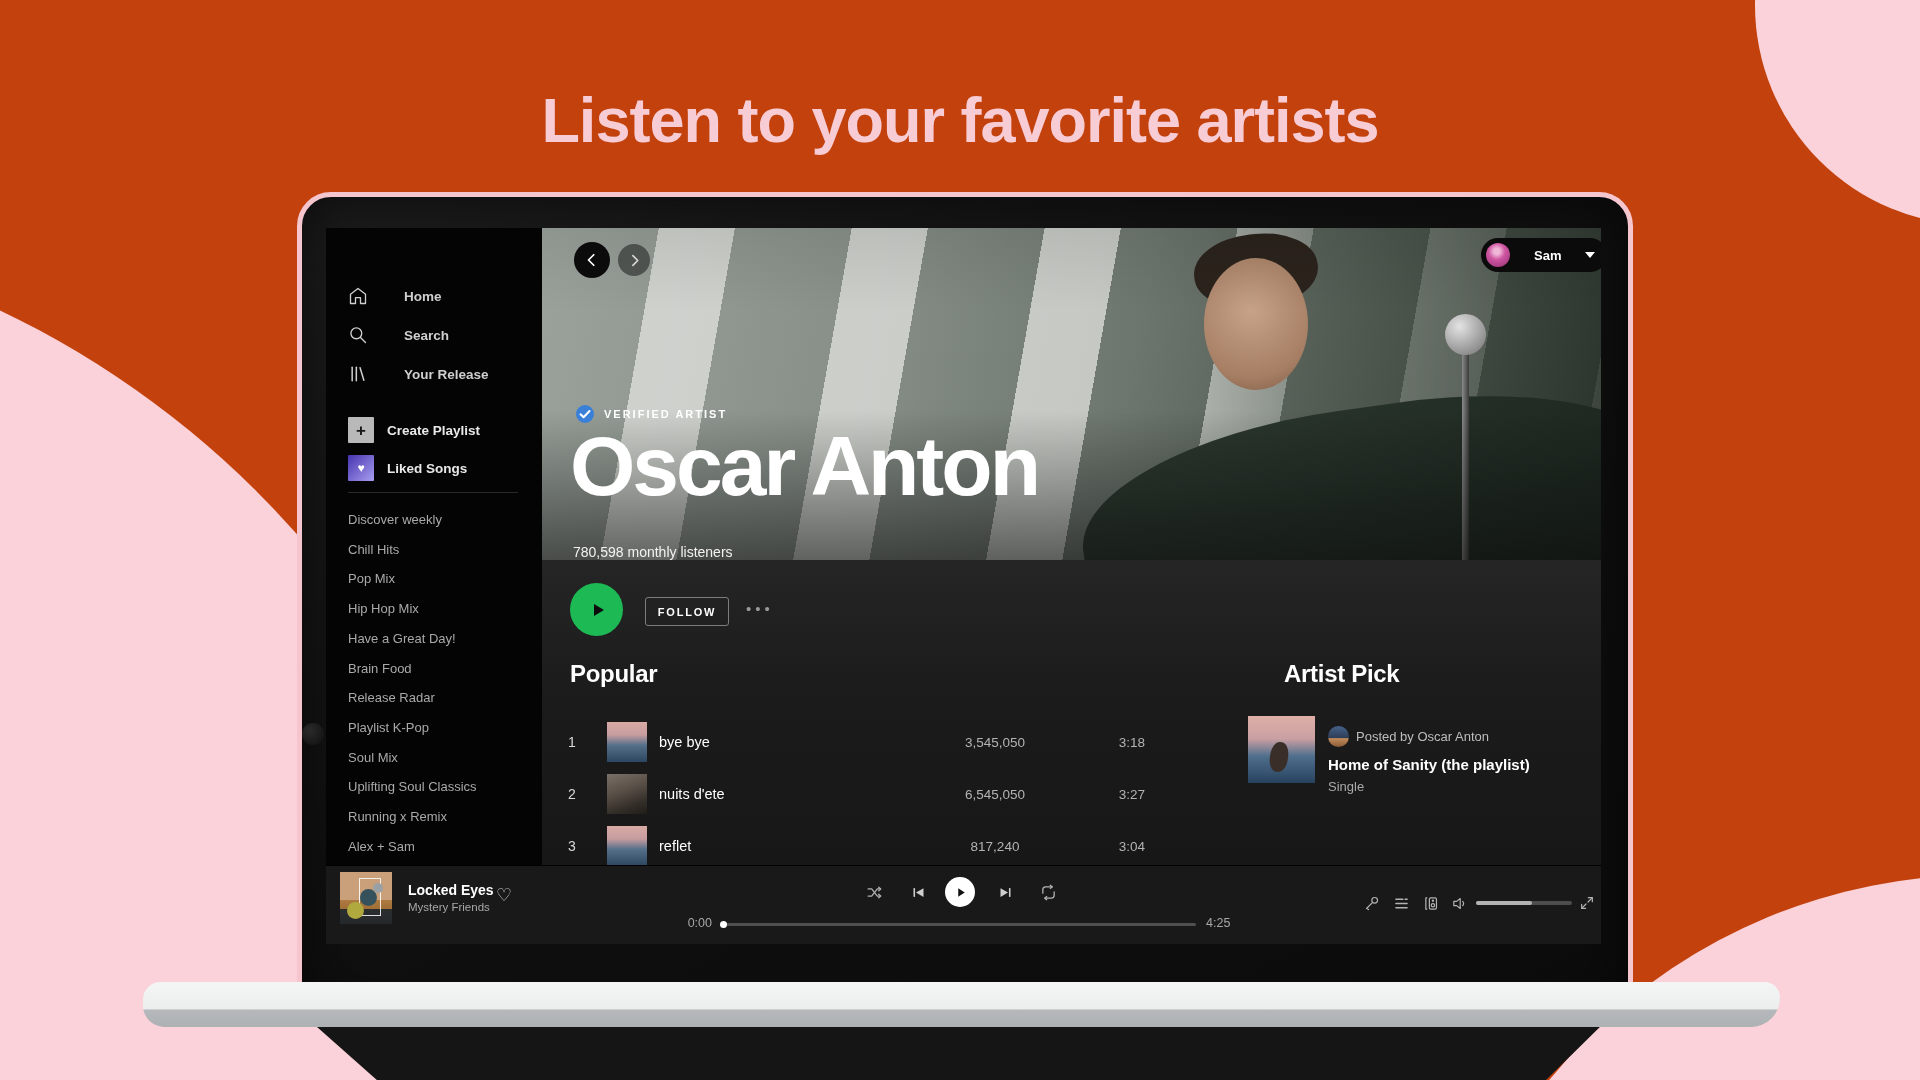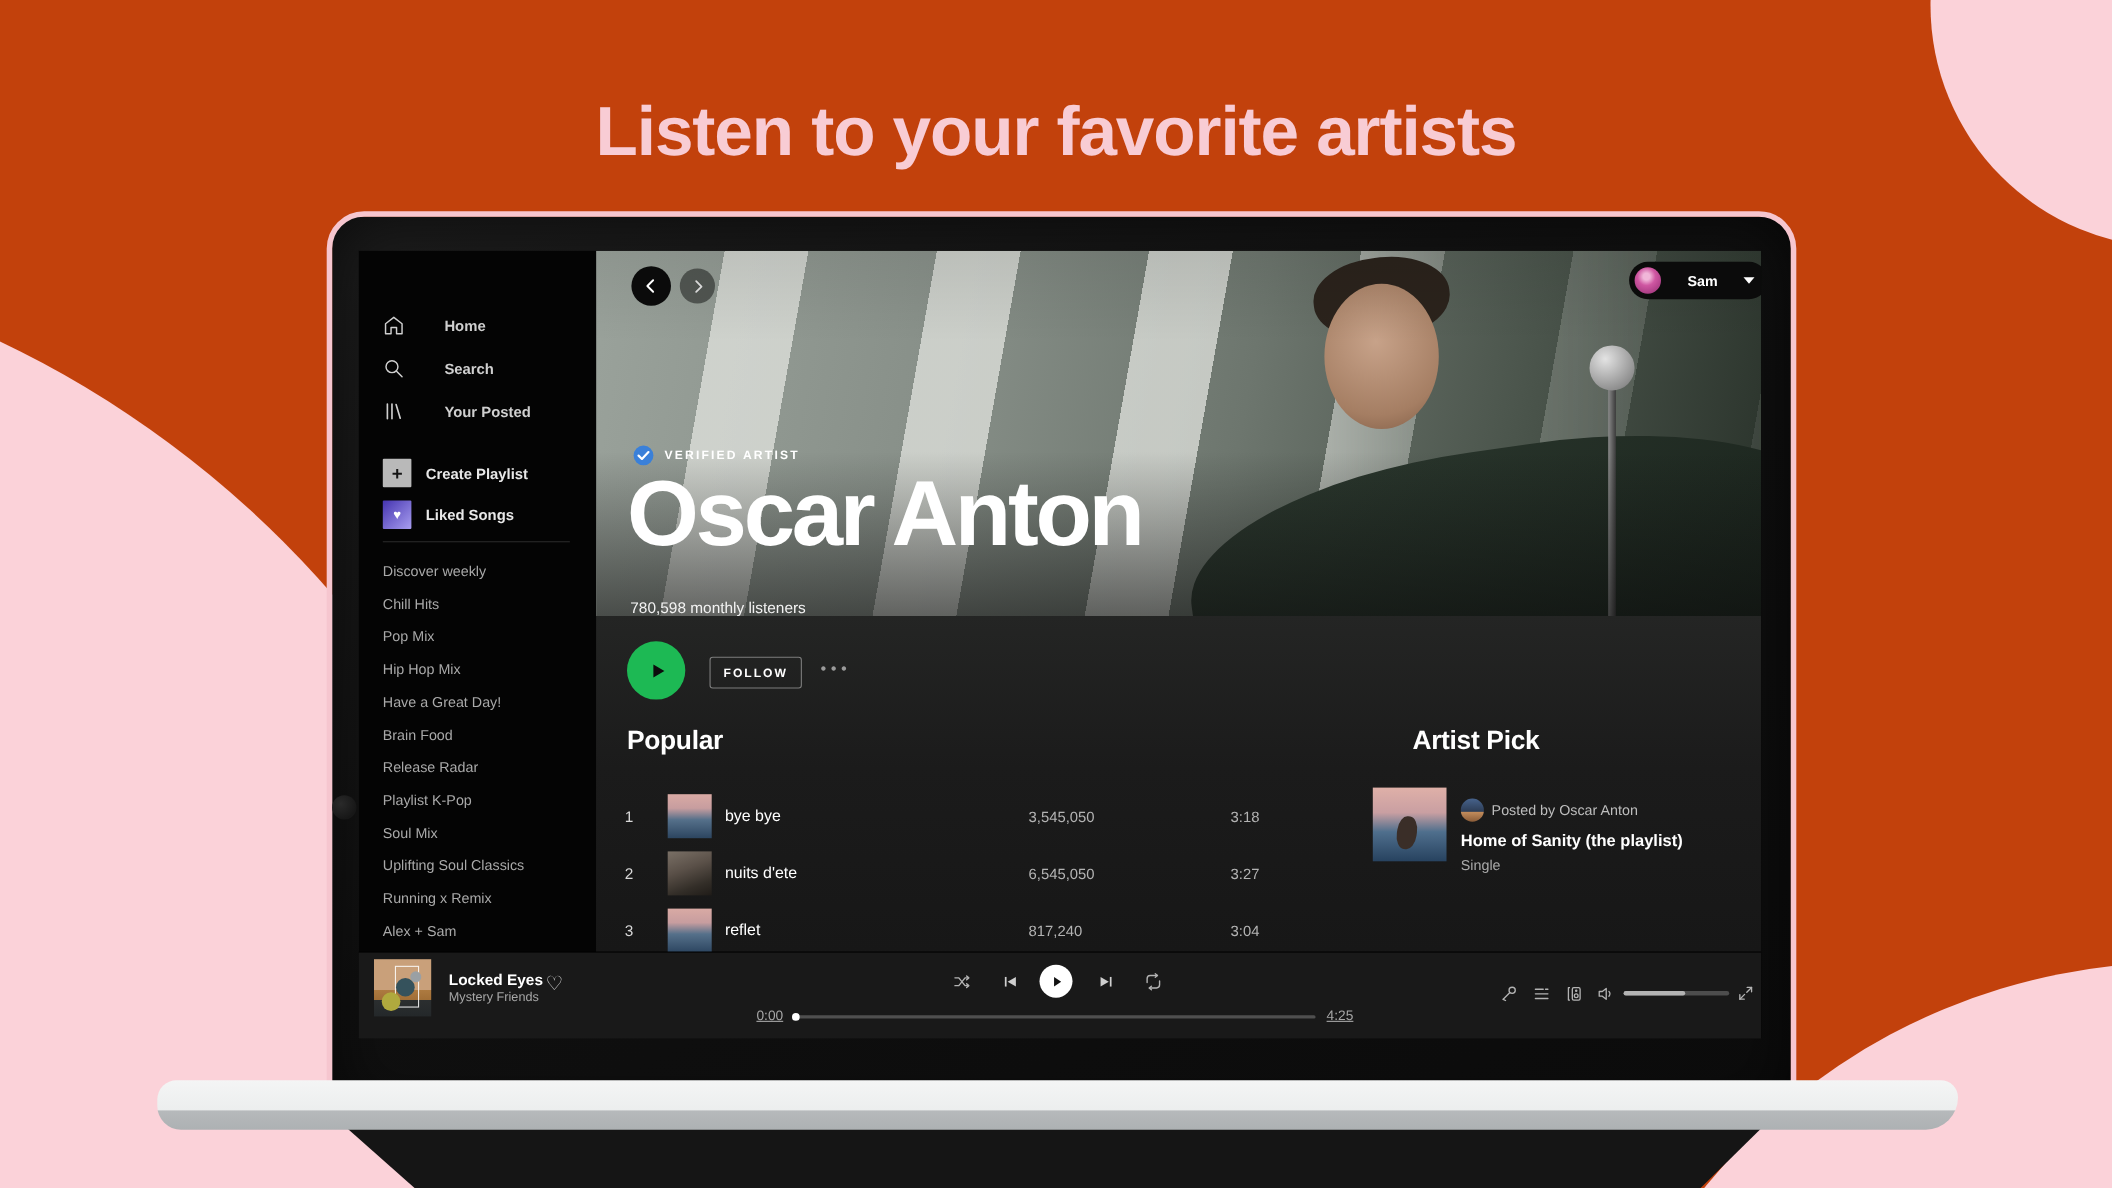--- a/index.html
+++ b/index.html
@@ -97,21 +97,21 @@
   .popular-h { left:28px; }
   .pick-h { left:706px;margin-left:36px; }
 
   .tracklist { position:absolute; left:18px; top:156px; width:585px; }
   .trow { display:flex; align-items:center; height:52px; cursor:pointer; border-radius:4px; }
   .t-idx { width:30px; padding-left:8px; font-size:14px; color:#d8d8d8; }
   .t-thumb { width:40px; height:40px; margin-left:17px; flex:0 0 auto; }
   .thumb-sea { background:linear-gradient(180deg,#d9aaa4 0%,#c79d9f 32%,#55708a 58%,#2c4560 100%); }
   .thumb-duo { background:linear-gradient(160deg,#7a7066 0%,#5a5048 40%,#332e28 75%,#201c18 100%); }
   .t-title { margin-left:12px; font-size:14.5px; color:#fff; flex:1; }
-  .t-plays { width:120px; text-align:left; font-size:13.5px; color:#b3b3b3; }
+  .t-plays { width:120px; text-align:center; font-size:13.5px; color:#b3b3b3; }
   .t-dur { width:90px; text-align:right; font-size:13.5px; color:#b3b3b3; }
 
   .pick-card { position:absolute; left:706px; top:156px; width:330px; cursor:pointer;text-align:right; }
   .pick-thumb { position:absolute; left:0; top:0; width:67px; height:67px;
     background:linear-gradient(180deg,#dfb0a8 0%,#c99fa2 34%,#4f6f8d 60%,#27425f 100%); }
   .pick-fig { position:absolute; left:22px; top:26px; width:18px; height:30px; border-radius:45%;
     background:#3a2e28; transform:rotate(8deg); }
   .pick-avatar { position:absolute; left:80px; top:10px; width:21px; height:21px; border-radius:50%;
     background:linear-gradient(180deg,#46628b 0%,#2e3e57 55%,#c08a5a 60%,#8a5c38 100%); }
   .pick-posted { position:absolute; left:108px; top:13px; font-size:13px; color:#bdbdbd; }
@@ -130,21 +130,21 @@
   .pb-meta { position:absolute; left:82px; top:16px; }
   .pb-title { font-size:14px; font-weight:700; color:#fff; }
   .pb-artist { font-size:11.5px; color:#a7a7a7; margin-top:3px; }
   .pb-heart { position:absolute; left:170px; top:18px; font-size:18px; color:#c9c9c9; cursor:pointer; }
 
   .ctl { position:absolute; top:17px; width:18px; height:18px; display:flex; align-items:center; justify-content:center; cursor:pointer; }
   .ctl-shuffle { left:539px; } .ctl-prev { left:583px; } .ctl-next { left:670px; } .ctl-repeat { left:713px; }
   .ctl-play { position:absolute; left:619px; top:11px; width:30px; height:30px; border-radius:50%; background:#fff;
     display:flex; align-items:center; justify-content:center; cursor:pointer; }
 
-  .tl-time { position:absolute; top:50px; font-size:12.5px; color:#a7a7a7;text-decoration:underline; }
+  .tl-time { position:absolute; top:50px; font-size:12.5px; color:#a7a7a7; }
   .tl-elapsed { left:356px; width:30px; text-align:right; }
   .tl-dur { left:880px; }
   .tl-bar { position:absolute; left:396px; top:57px; width:474px; height:3px; border-radius:2px; background:#4f4f4f; cursor:pointer; }
   .tl-dot { position:absolute; left:-2px; top:-2px; width:7px; height:7px; border-radius:50%; background:#fff; }
 
   .ric { position:absolute; top:28px; width:18px; height:18px; display:flex; align-items:center; justify-content:center; cursor:pointer; }
   .ric-mic { left:1036px; } .ric-queue { left:1066px; } .ric-device { left:1096px; } .ric-vol { left:1124px; } .ric-expand { left:1252px; }
   .vol-bar { position:absolute; left:1150px; top:35px; width:96px; height:4px; border-radius:2px; background:#4d4d4d; cursor:pointer; }
   .vol-fill { height:100%; border-radius:2px; background:#b3b3b3; }
 
@@ -186,21 +186,21 @@
           <span class="lbl">Search</span>
         </div>
         <div class="s-nav" style="top:132px">
           <span>
             <svg width="20" height="20" viewBox="0 0 24 24" fill="none" stroke="#cfcfcf" stroke-width="1.8" stroke-linecap="round">
                 <line x1="5" y1="4" x2="5" y2="20"></line>
                 <line x1="10" y1="4" x2="10" y2="20"></line>
                 <path d="M14.5 4.5 L19 19.5"></path>
               </svg>
           </span>
-          <span class="lbl">Your Posted</span>
+          <span class="lbl">Your Release</span>
         </div>
 
         <div class="s-act" style="top:188px">
           <span class="sq-ico sq-plus">+</span>
           <span class="lbl">Create Playlist</span>
         </div>
         <div class="s-act" style="top:226px">
           <span class="sq-ico sq-heart">♥</span>
           <span class="lbl">Liked Songs</span>
         </div>

